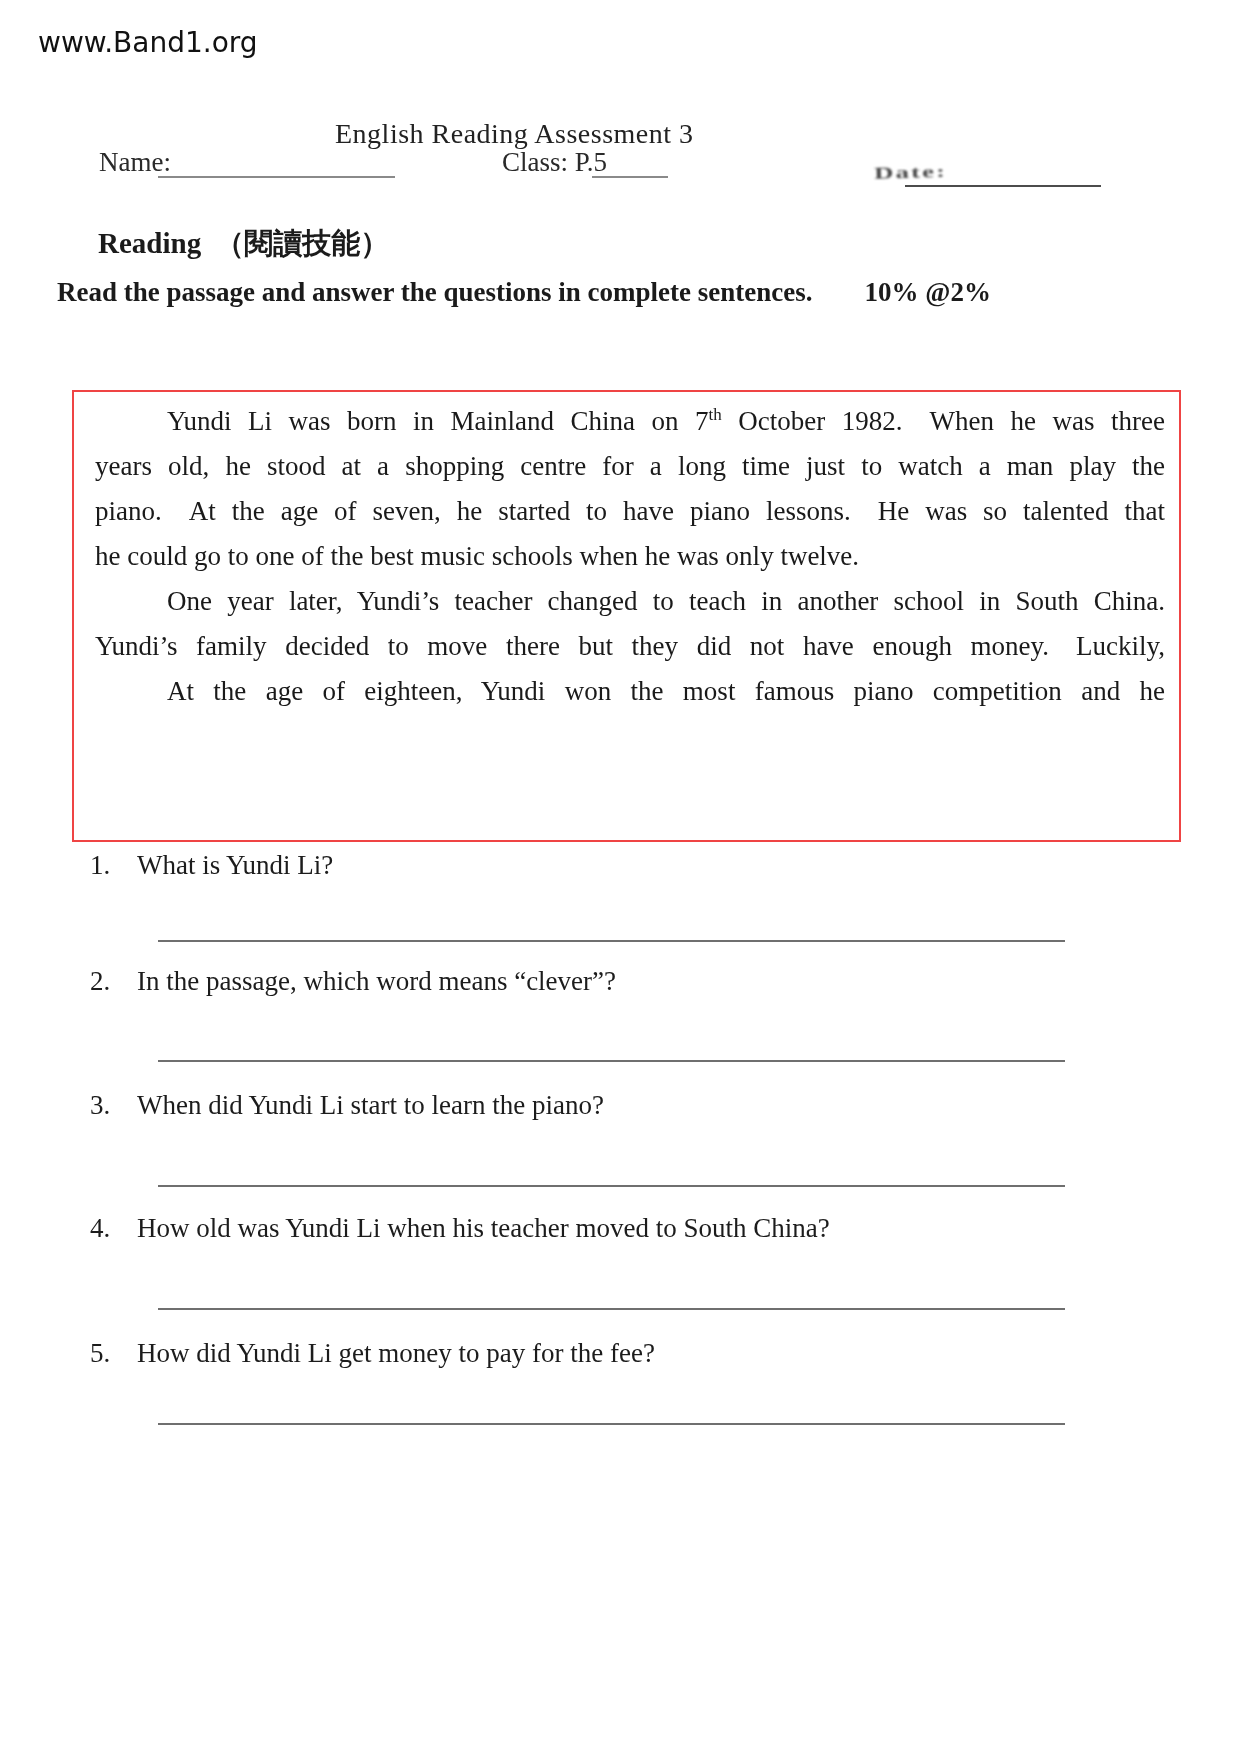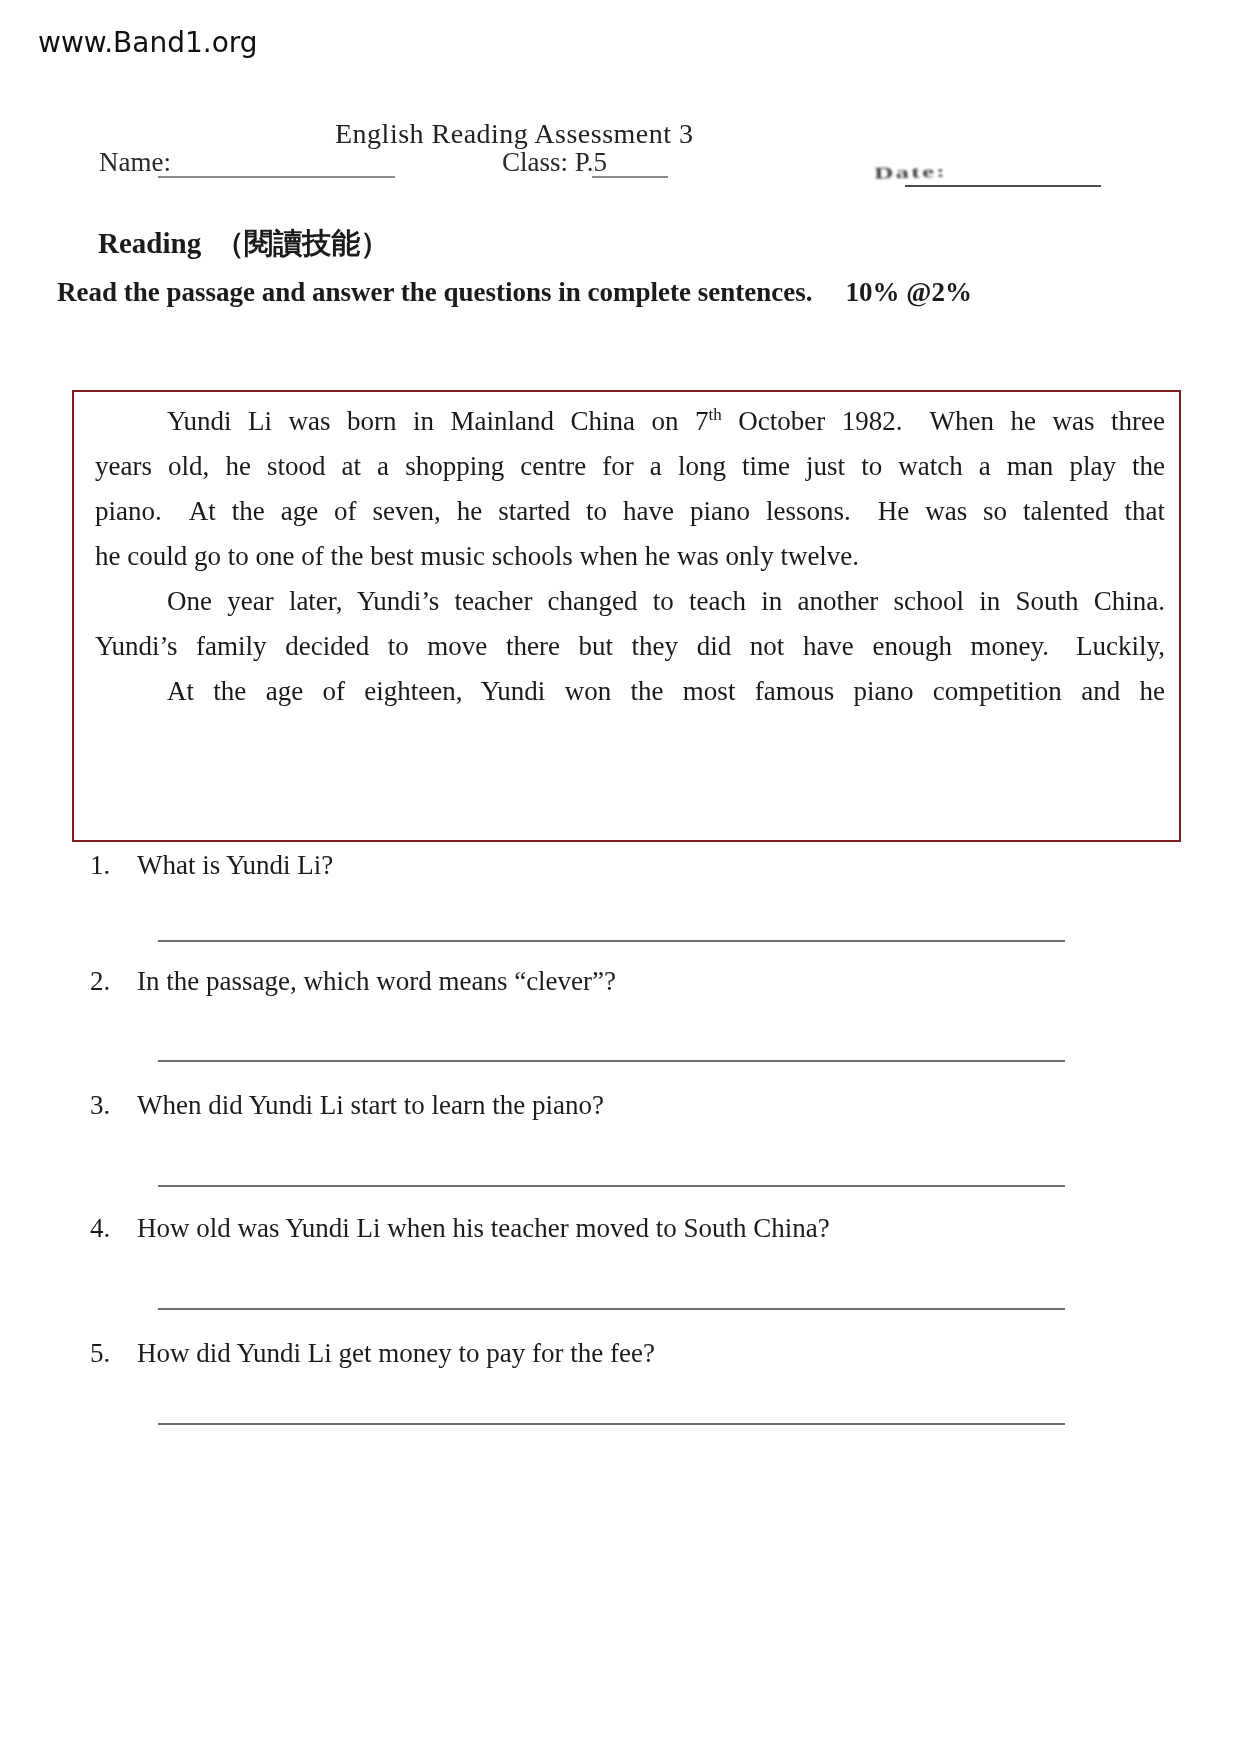--- a/index.html
+++ b/index.html
@@ -72,29 +72,29 @@
     font-size: 27px;
     font-weight: 700;
     color: #1b1b1b;
   }
   .instruction .u {
     text-underline-offset: 5px;
     text-decoration-thickness: 2px;
     text-align: center;
   }
   .instruction .marks {
-    margin-left: 33px;
+    margin-left: 52px;
   }
   .passage-box {
     position: absolute;
     left: 72px;
     top: 390px;
     width: 1109px;
     height: 452px;
-    border: 2px solid #7f1d1d;
+    border: 2px solid #ef4444;
     box-sizing: border-box;
     padding: 7px 14px 4px 21px;
   }
   .passage-line {
     font-size: 27px;
     line-height: 45px;
     color: #1a1a1a;
     text-align: justify;
     text-align-last: justify;
     white-space: normal;

